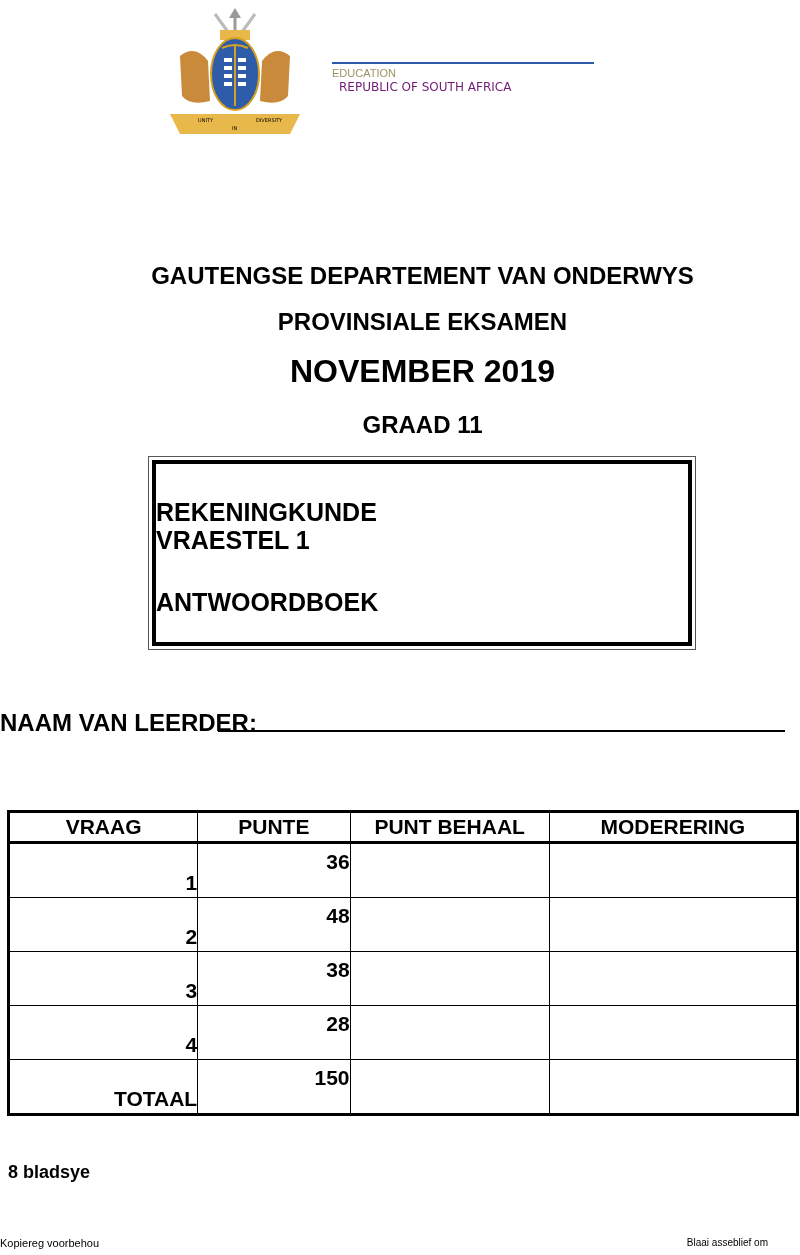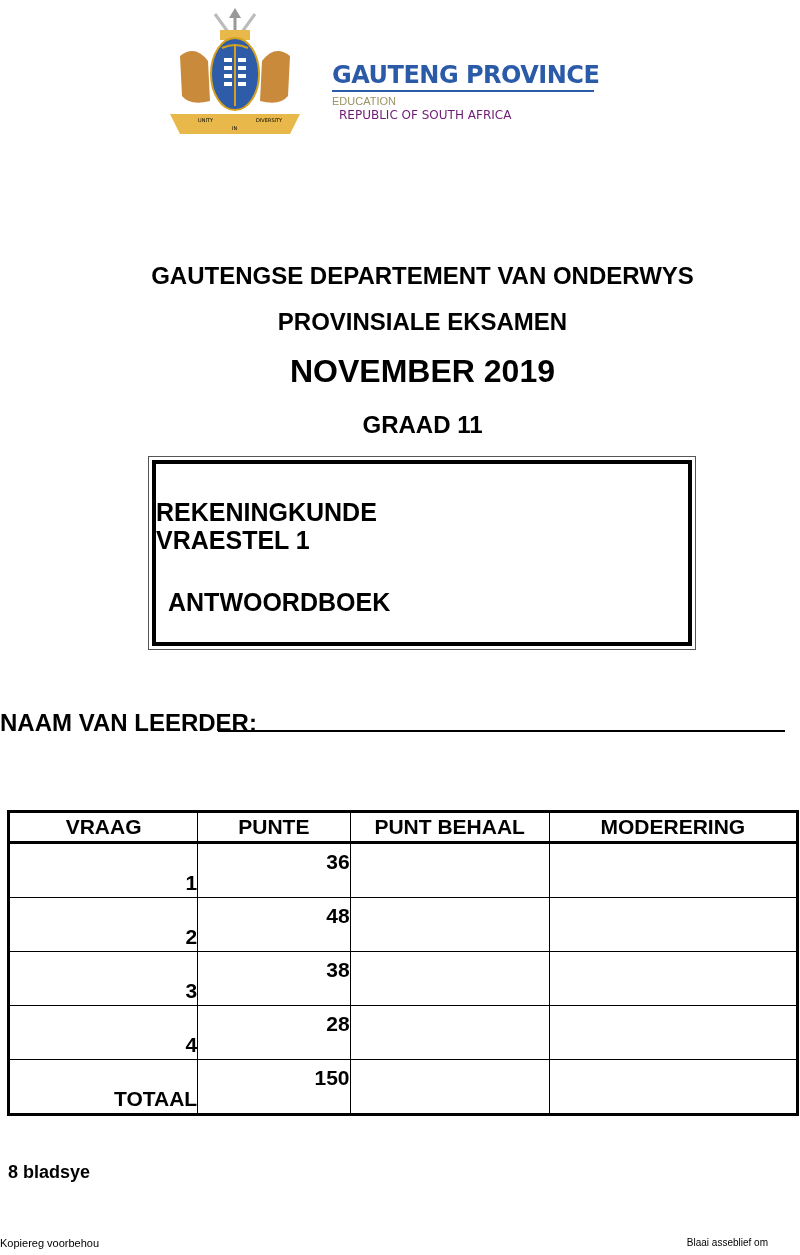--- a/index.html
+++ b/index.html
@@ -11,21 +11,21 @@
   .logo-sub1 { font-family:Liberation Sans, sans-serif; font-size:11px; color:#9a9464; margin-top:3px; }
   .logo-sub2 { font-family:"DejaVu Sans", sans-serif; font-size:12px; color:#701a75; margin-top:1px;margin-left:7px; }
   .h { position:absolute; left:0; width:845px; text-align:center; font-weight:bold; }
   .h1 { top:262px; font-size:24px; }
   .h2 { top:308px; font-size:24px; }
   .h3 { top:353px; font-size:32px; }
   .h4 { top:411px; font-size:24px; }
   .titlebox { position:absolute; left:148px; top:456px; width:548px; height:194px; border:1px solid #555; box-sizing:border-box; }
   .titlebox-inner { position:absolute; left:3px; top:3px; right:3px; bottom:3px; border:4px solid #000; }
   .tb { position:absolute; left:0; right:0; font-weight:bold; font-size:25px; }
-  .tb1 { top:34px; } .tb2 { top:62px; } .tb3 { top:124px;padding-left:12px; }
+  .tb1 { top:34px; } .tb2 { top:62px; } .tb3 { top:124px; }
   .naam { position:absolute; left:0; top:709px; font-weight:bold; font-size:24px; }
   .naam-line { position:absolute; left:218px; top:730px; width:567px; border-bottom:2px solid #000; }
   table { position:absolute; left:7px; top:810px; width:792px; border-collapse:collapse; border:3px solid #000; }
   td, th { border:1px solid #000; font-size:21px; font-weight:bold; text-align:center; padding:0; }
   th { height:28px; border-bottom:3px solid #000; }
   td { height:53px; position:relative;text-align:right; }
   .q { position:absolute; left:0; right:0; bottom:2px; }
   .p { position:absolute; left:0; right:0; top:6px; }
   .pages { position:absolute; left:8px; top:1162px; font-weight:bold; font-size:18px; }
   .footl { position:absolute; left:0; top:1237px; font-size:11px; }
@@ -53,21 +53,20 @@
     <rect x="64" y="76" width="8" height="4" fill="#fff"></rect>
       <rect x="78" y="76" width="8" height="4" fill="#fff"></rect>
     <path d="M20 50 Q35 38 48 55 L50 95 Q30 100 22 90 Z" fill="#c98a3c"></path>
     <path d="M130 50 Q115 38 102 55 L100 95 Q120 100 128 90 Z" fill="#c98a3c"></path>
     <path d="M10 108 L140 108 L130 128 L20 128 Z" fill="#e8b84a"></path>
     <text x="38" y="116" font-size="5" font-family="DejaVu Sans, sans-serif">UNITY</text>
     <text x="72" y="124" font-size="5" font-family="DejaVu Sans, sans-serif">IN</text>
     <text x="96" y="116" font-size="5" font-family="DejaVu Sans, sans-serif">DIVERSITY</text>
   </svg>
   <div class="logo-text">
-    <div class="logo-title">GAUTENG PROVINCE</div>
     <div class="logo-rule"></div>
     <div class="logo-sub1">EDUCATION</div>
     <div class="logo-sub2">REPUBLIC OF SOUTH AFRICA</div>
   </div>
 </div>
 
 <div class="h h1">GAUTENGSE DEPARTEMENT VAN ONDERWYS</div>
 <div class="h h2">PROVINSIALE EKSAMEN</div>
 <div class="h h3">NOVEMBER 2019</div>
 <div class="h h4">GRAAD 11</div>

